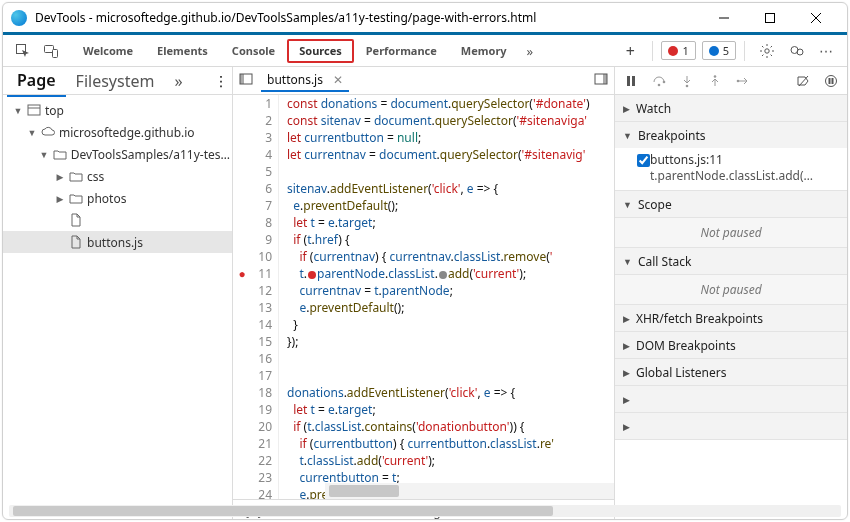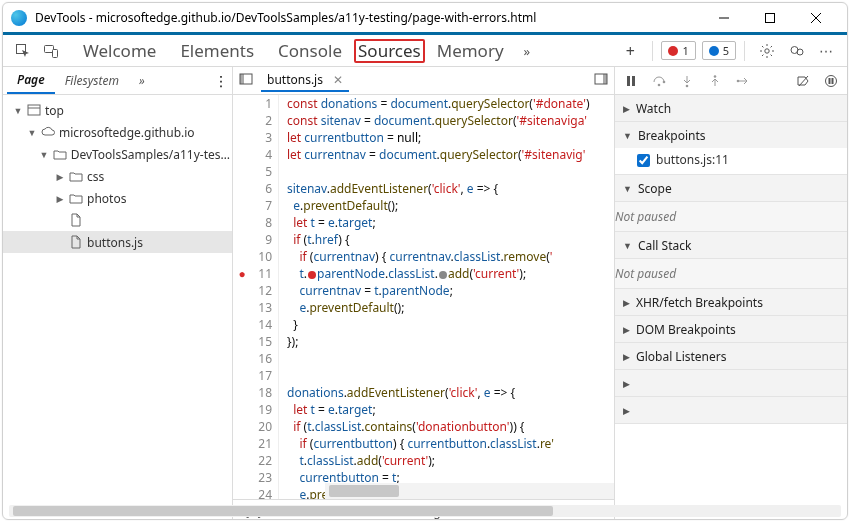--- a/index.html
+++ b/index.html
@@ -10,42 +10,42 @@
 .titlebar .app-icon { width:16px; height:16px; margin-right:8px; background:radial-gradient(circle at 30% 30%,#4fc6e8,#0078d4); border-radius:50%; position:relative; }
 .titlebar .title { font-size:12px; color:#000; flex:1; }
 .winctrls { display:flex; gap:0; }
 .winctrls .winbtn { width:46px; height:32px; display:flex; align-items:center; justify-content:center; color:#000; }
 .winbtn svg { width:10px; height:10px; }
 
 
 .toolbar { height:32px; display:flex; align-items:center; border-bottom:1px solid #dadada; padding:0 6px; }
 .toolbar .tbbtn { width:28px; height:28px; display:flex; align-items:center; justify-content:center; color:#555; }
 .toolbar .tabs { display:flex; height:32px; margin-left:6px; }
-.tabs .tab { padding:0 12px; display:flex; align-items:center; font-size:17px; color:#555; cursor:default; position:relative; }
+.tabs .tab { padding:0 12px; display:flex; align-items:center; font-size:11px; color:#555; cursor:default; position:relative;font-weight:bold; }
 .tabs .tab.active { color:#333; }
-.tabs .tab.highlight { border:2px solid #d82b2b; border-radius:2px; padding:0 2px; margin:4px 0;}
+.tabs .tab.highlight { border:2px solid #d82b2b; border-radius:2px; padding:0 10px; margin:4px 0;}
 .toolbar .spacer { flex:1; }
 .toolbar .more-tabs { padding:0 8px; color:#555; font-size:13px;}
 .toolbar .right { display:flex; align-items:center; gap:2px; }
 .toolbar .right .tbbtn { width:28px; }
 .pill { display:inline-flex; align-items:center; gap:4px; font-size:11px; padding:1px 6px; border-radius:2px; border:1px solid #bbb; background:#fff; color:#333; }
 .pill.err .dot{ background:#d82b2b;} .pill.warn .dot{ background:#0a6fcf;}
 .pill .dot{ width:10px; height:10px; border-radius:50%; display:inline-block;}
 .tbsep { width:1px; height:20px; background:#dcdcdc; margin:0 6px;}
 
 
 .body { display:flex; height:calc(522px - 32px - 32px - 2px); }
 .panel { display:flex; flex-direction:column; }
 .panel-left { width:230px; border-right:1px solid #dcdcdc; }
 .panel-mid  { flex:1; border-right:1px solid #dcdcdc; min-width:0; }
 .panel-right{ width:232px; }
 
 
 .subtabs { height:28px; display:flex; align-items:center; border-bottom:1px solid #dcdcdc; padding:0 4px; }
-.subtabs .stab { padding:4px 10px; font-size:12px; color:#555;font-style:italic; }
+.subtabs .stab { padding:4px 10px; font-size:16px; color:#555; }
 .subtabs .stab.active { color:#111; border-bottom:2px solid #0a6fcf; font-weight:600; }
 .subtabs .right { margin-left:auto; display:flex; }
 
 
 .tree { padding:4px 0; font-size:12px; color:#333; overflow:hidden; }
 .tree-row { display:flex; align-items:center; height:22px; padding-left:6px; gap:4px; white-space:nowrap; }
 .tree-row.sel { background:#e6e6e6; }
 .tree-row .ind { display:inline-block; }
 .tri { display:inline-block; color:#666; width:10px; text-align:center; font-size:9px;}
 svg.ficon { width:14px; height:14px; flex-shrink:0; }
@@ -56,40 +56,40 @@
 .mid-head .filetab { display:flex; align-items:center; gap:6px; padding:2px 6px; border-bottom:2px solid #0a6fcf; font-size:12px; color:#111;}
 .mid-head .filetab .x { color:#888; font-size:12px; margin-left:4px;}
 .mid-head .right { margin-left:auto; }
 
 
 .editor { display:flex; font-family:Consolas,"Courier New",monospace; font-size:12px; line-height:17px; position:relative; height:calc(100% - 28px - 24px); overflow:hidden;}
 .gutter-bp { width:18px; text-align:center; color:#d82b2b; }
 .gutter-ln { width:28px; text-align:right; color:#888; padding-right:6px; border-right:1px solid #eee;}
 .code { padding-left:8px; white-space:pre; color:#111; overflow:hidden; position:relative; flex:1;}
 .code-inner { }
-.kw{color:#b91c1c;} .fn{color:#5a4a00;} .prop{color:#155a9c;} .str{color:#c41d1d;} .lit{color:#000000;}
+.kw{color:#b91c1c;} .fn{color:#5a4a00;} .prop{color:#155a9c;} .str{color:#c41d1d;} .lit{color:#0f766e;}
 .code .marker{display:inline-block;width:8px;height:8px;border-radius:50%;background:#d82b2b;vertical-align:middle;margin:0 1px;}
 .code .marker.grey{background:#888;}
 .editor-scroll-x{ position:absolute; left:46px; right:0; bottom:0; height:16px; background:#f3f3f3; display:flex; align-items:center;}
 .editor-scroll-x .thumb{ height:12px; width:70px; background:#c7c7c7; border-radius:2px; margin-left:4px;}
 
 .statusbar { height:24px; border-top:1px solid #dcdcdc; display:flex; align-items:center; font-size:11.5px; color:#444; padding:0 10px; gap:18px;}
 .statusbar .braces { font-family:Consolas,monospace; color:#666; }
 
 
 .dbg-tools { height:28px; border-bottom:1px solid #dcdcdc; display:flex; align-items:center; padding:0 4px; gap:4px;}
 .dbg-tools .dbtn { width:24px; height:24px; display:flex; align-items:center; justify-content:center; color:#555;}
 .dbg-tools .sep { flex:1; }
 .acc { border-bottom:1px solid #e3e3e3; }
 .acc-head { height:26px; display:flex; align-items:center; padding:0 8px; gap:6px; font-size:12px; color:#222; background:#f3f3f3; }
 .acc-head .caret { font-size:9px; color:#555; }
 .acc-body { padding:4px 6px 6px 22px; font-size:12px; color:#333; }
-.bp-row { display:flex; align-items:flex-start; gap:6px; line-height:16px; }
+.bp-row { display:flex; align-items:flex-start; line-height:16px; }
 .bp-row input[type=checkbox]{ margin-top:2px; accent-color:#0a6fcf;}
-.muted { color:#777; font-style:italic; text-align:left; padding:6px 0; background:#f6f6f6; border-bottom:1px solid #e3e3e3;}
+.muted { color:#777; font-style:italic; text-align:center; padding:6px 0; background:#f6f6f6; border-bottom:1px solid #e3e3e3;}
 .elide { white-space:nowrap; overflow:hidden; text-overflow:ellipsis; }
 
 .outer-scroll { position:absolute; left:6px; right:6px; bottom:2px; height:12px; background:#f0f0f0; border-radius:2px; display:flex; align-items:center; }
 .outer-scroll .thumb{ height:10px; width:540px; background:#c9c9c9; border-radius:2px; margin-left:4px;}
 .wrap{ position:relative; border:1px solid #d0d0d0; border-radius:6px; width:846px; height:518px; margin:2px; overflow:hidden; box-shadow:0 0 0 1px rgba(0,0,0,.02);}
 </style>
 </head>
 <body>
 <div class="wrap">
 
@@ -126,20 +126,21 @@
         <svg width="16" height="16" viewBox="0 0 16 16">
           <rect x="1.5" y="2.5" width="9" height="7" rx="1" fill="none" stroke="#555"></rect>
           <rect x="9.5" y="6.5" width="5" height="8" rx="1" fill="#fff" stroke="#555"></rect>
         </svg>
       </div>
   <div class="tabs" id="main-tabs">
         <div class="tab">Welcome</div>
         <div class="tab">Elements</div>
         <div class="tab">Console</div>
         <div class="tab active highlight">Sources</div>
+        <div class="tab">Performance</div>
         <div class="tab">Memory</div>
       </div>
   <div class="more-tabs">»</div>
   <div class="spacer"></div>
   <div class="right">
     <div class="tbbtn" style="font-size:16px;color:#444;">+</div>
     <div class="tbsep"></div>
     <span class="pill err">
           <span class="dot"></span>
           <span>1</span>
@@ -381,20 +382,21 @@
     <div class="acc">
       <div class="acc-head">
             <span class="caret">▼</span>
             <span>Breakpoints</span>
           </div>
       <div class="acc-body" id="bp-list">
             <div class="bp-row">
       <input type="checkbox" checked="" style="">
       <div style="min-width:0;flex:1">
         <div>buttons.js:11</div>
+        <div class="elide" style="color:#555">t.parentNode.classList.add(…</div>
       </div>
     </div>
           </div>
     </div>
 
     <div class="acc">
       <div class="acc-head">
             <span class="caret">▼</span>
             <span>Scope</span>
           </div>

